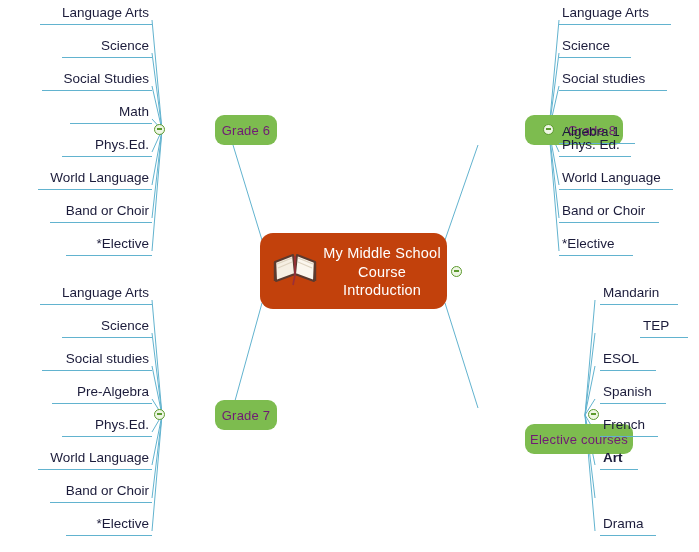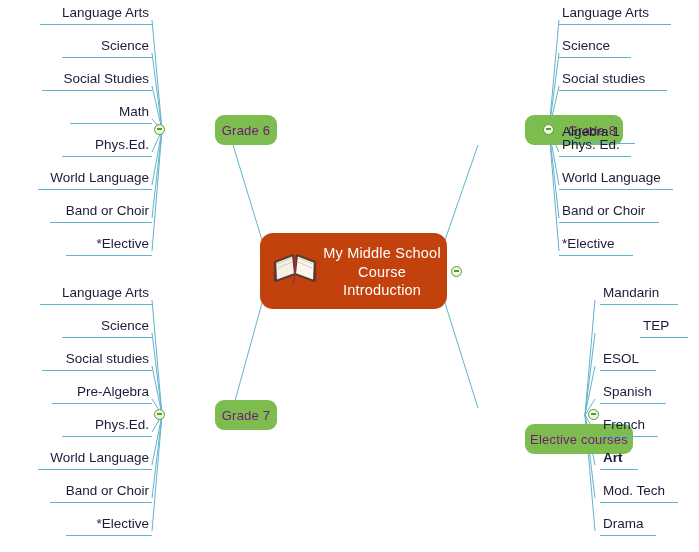--- a/index.html
+++ b/index.html
@@ -216,16 +216,15 @@
 
   <div class="branch" style="left:478px; top:424px; width:108px;">Elective courses</div>
   <div class="collapse" style="left:588px; top:409px;"></div>
 
   <div class="leaf l-align" style="left:600px; top:283px; width:78px;">Mandarin</div>
   <div class="leaf l-align" style="left:600px; top:316px; width:48px;margin-left:40px;">TEP</div>
   <div class="leaf l-align" style="left:600px; top:349px; width:56px;">ESOL</div>
   <div class="leaf l-align" style="left:600px; top:382px; width:66px;">Spanish</div>
   <div class="leaf l-align" style="left:600px; top:415px; width:58px;">French</div>
   <div class="leaf l-align" style="left:600px; top:448px; width:38px;font-weight:bold;">Art</div>
-  <div class="leaf l-align" style="left:600px; top:481px; width:78px;">Mod. Tech</div>
   <div class="leaf l-align" style="left:600px; top:514px; width:56px;">Drama</div>
 
 </div>
 
 </body></html>

